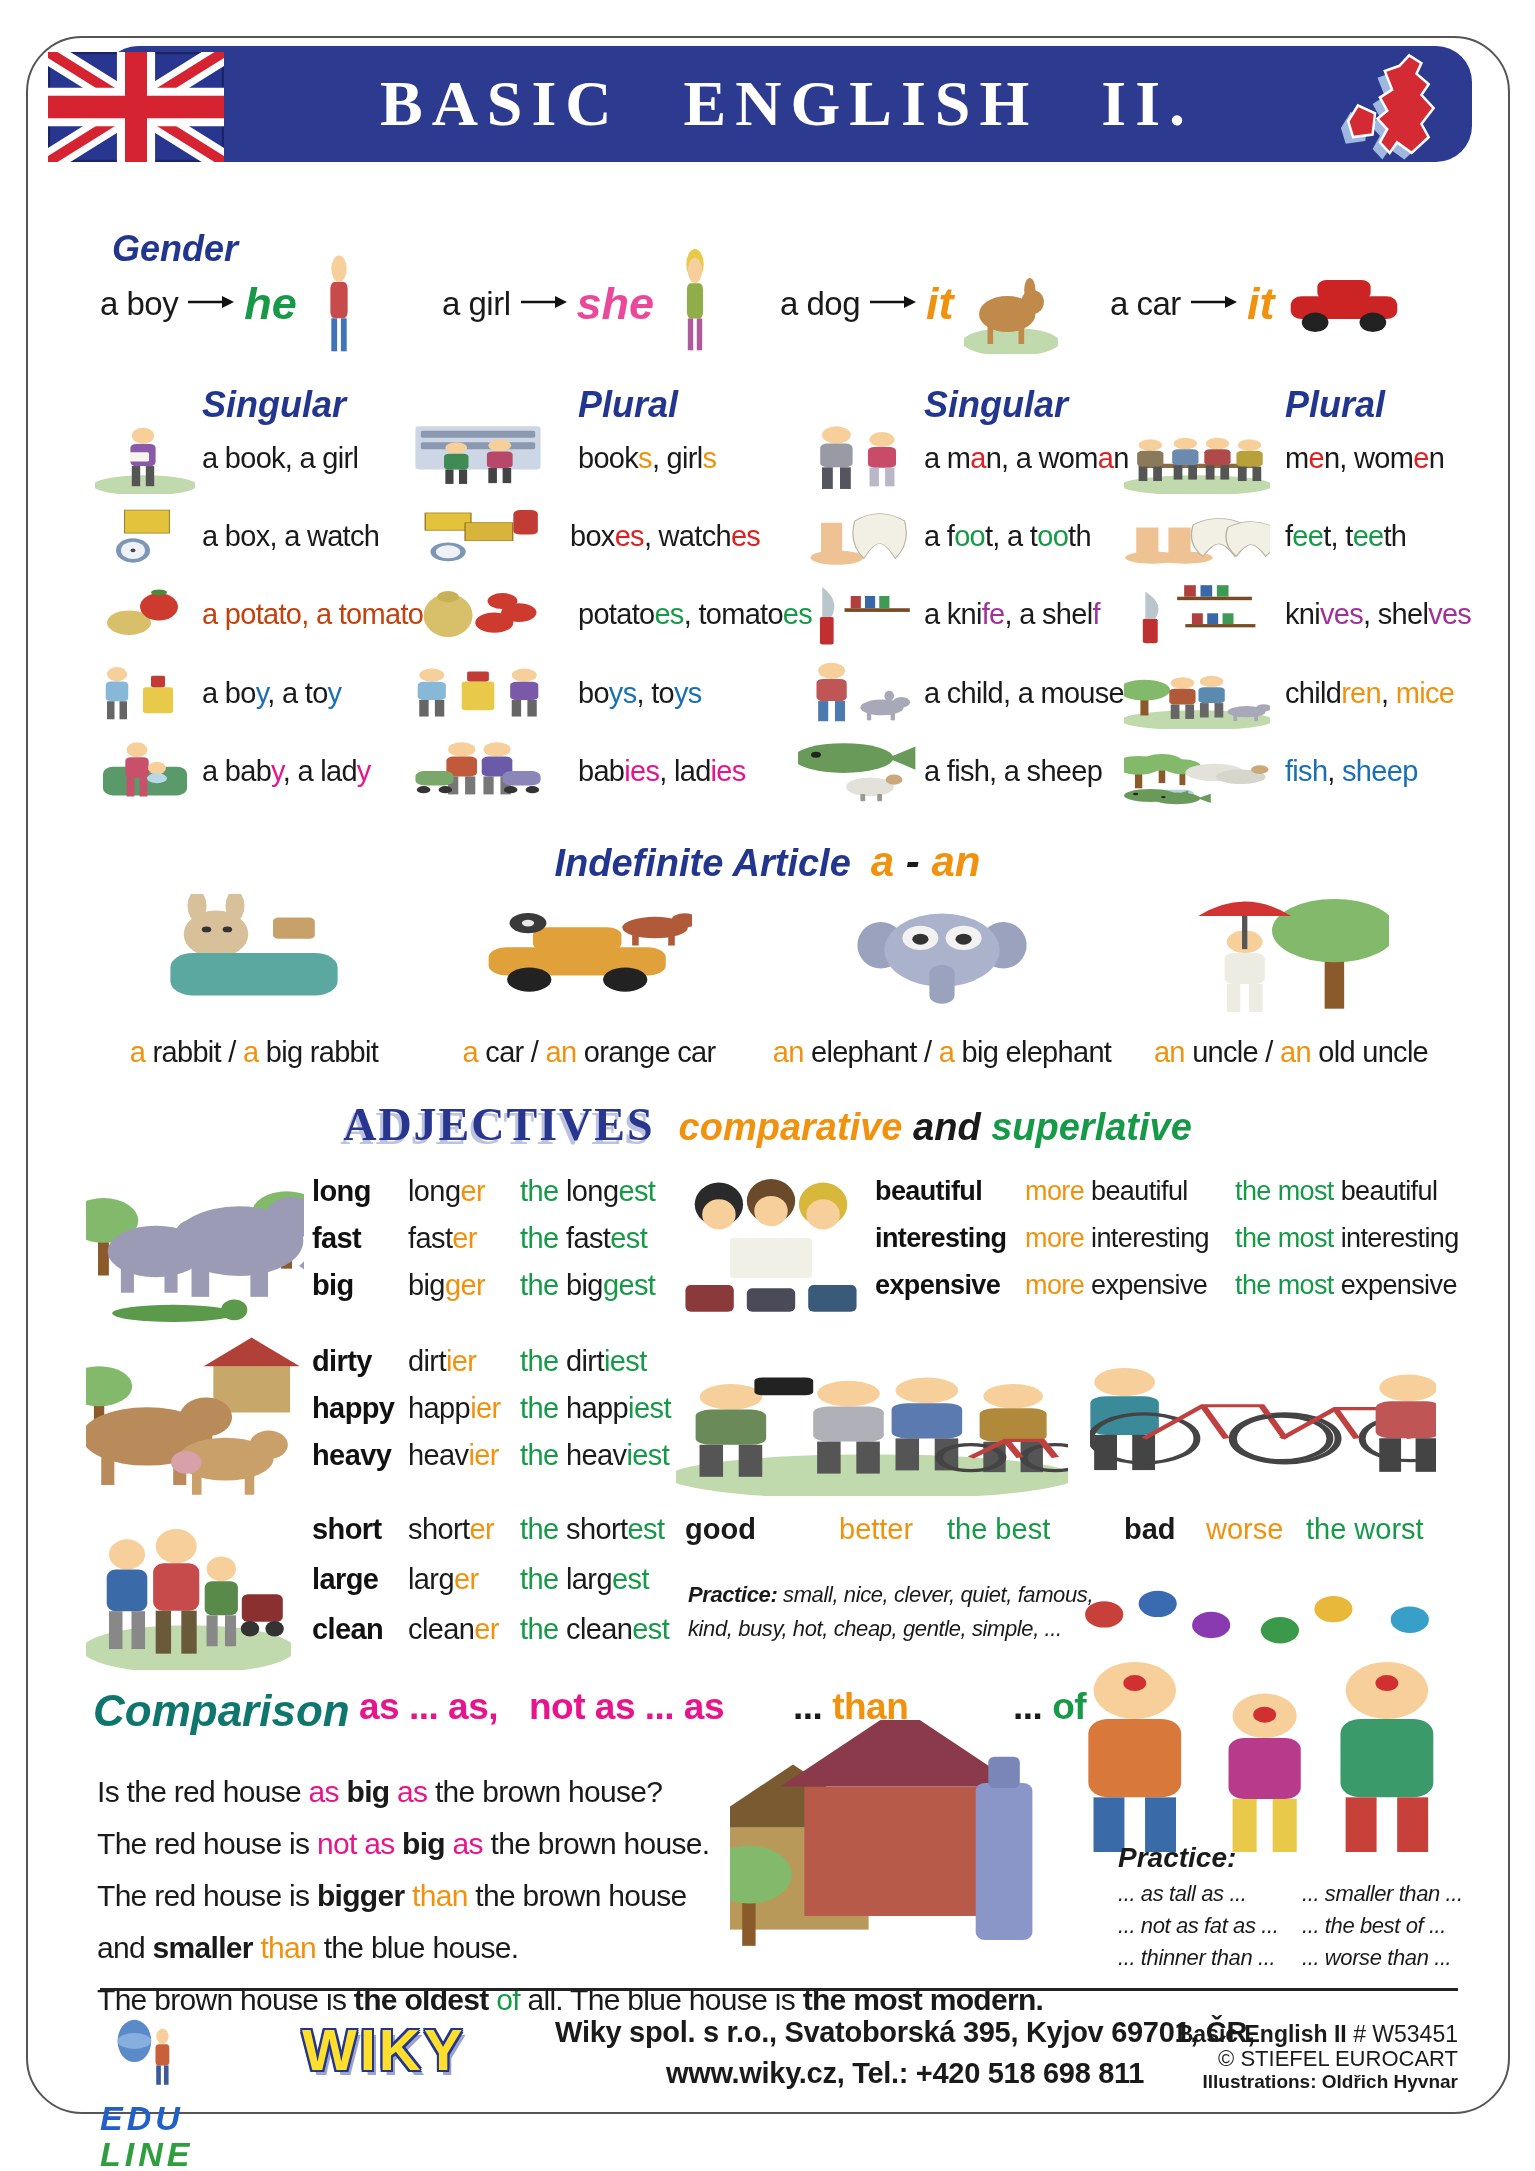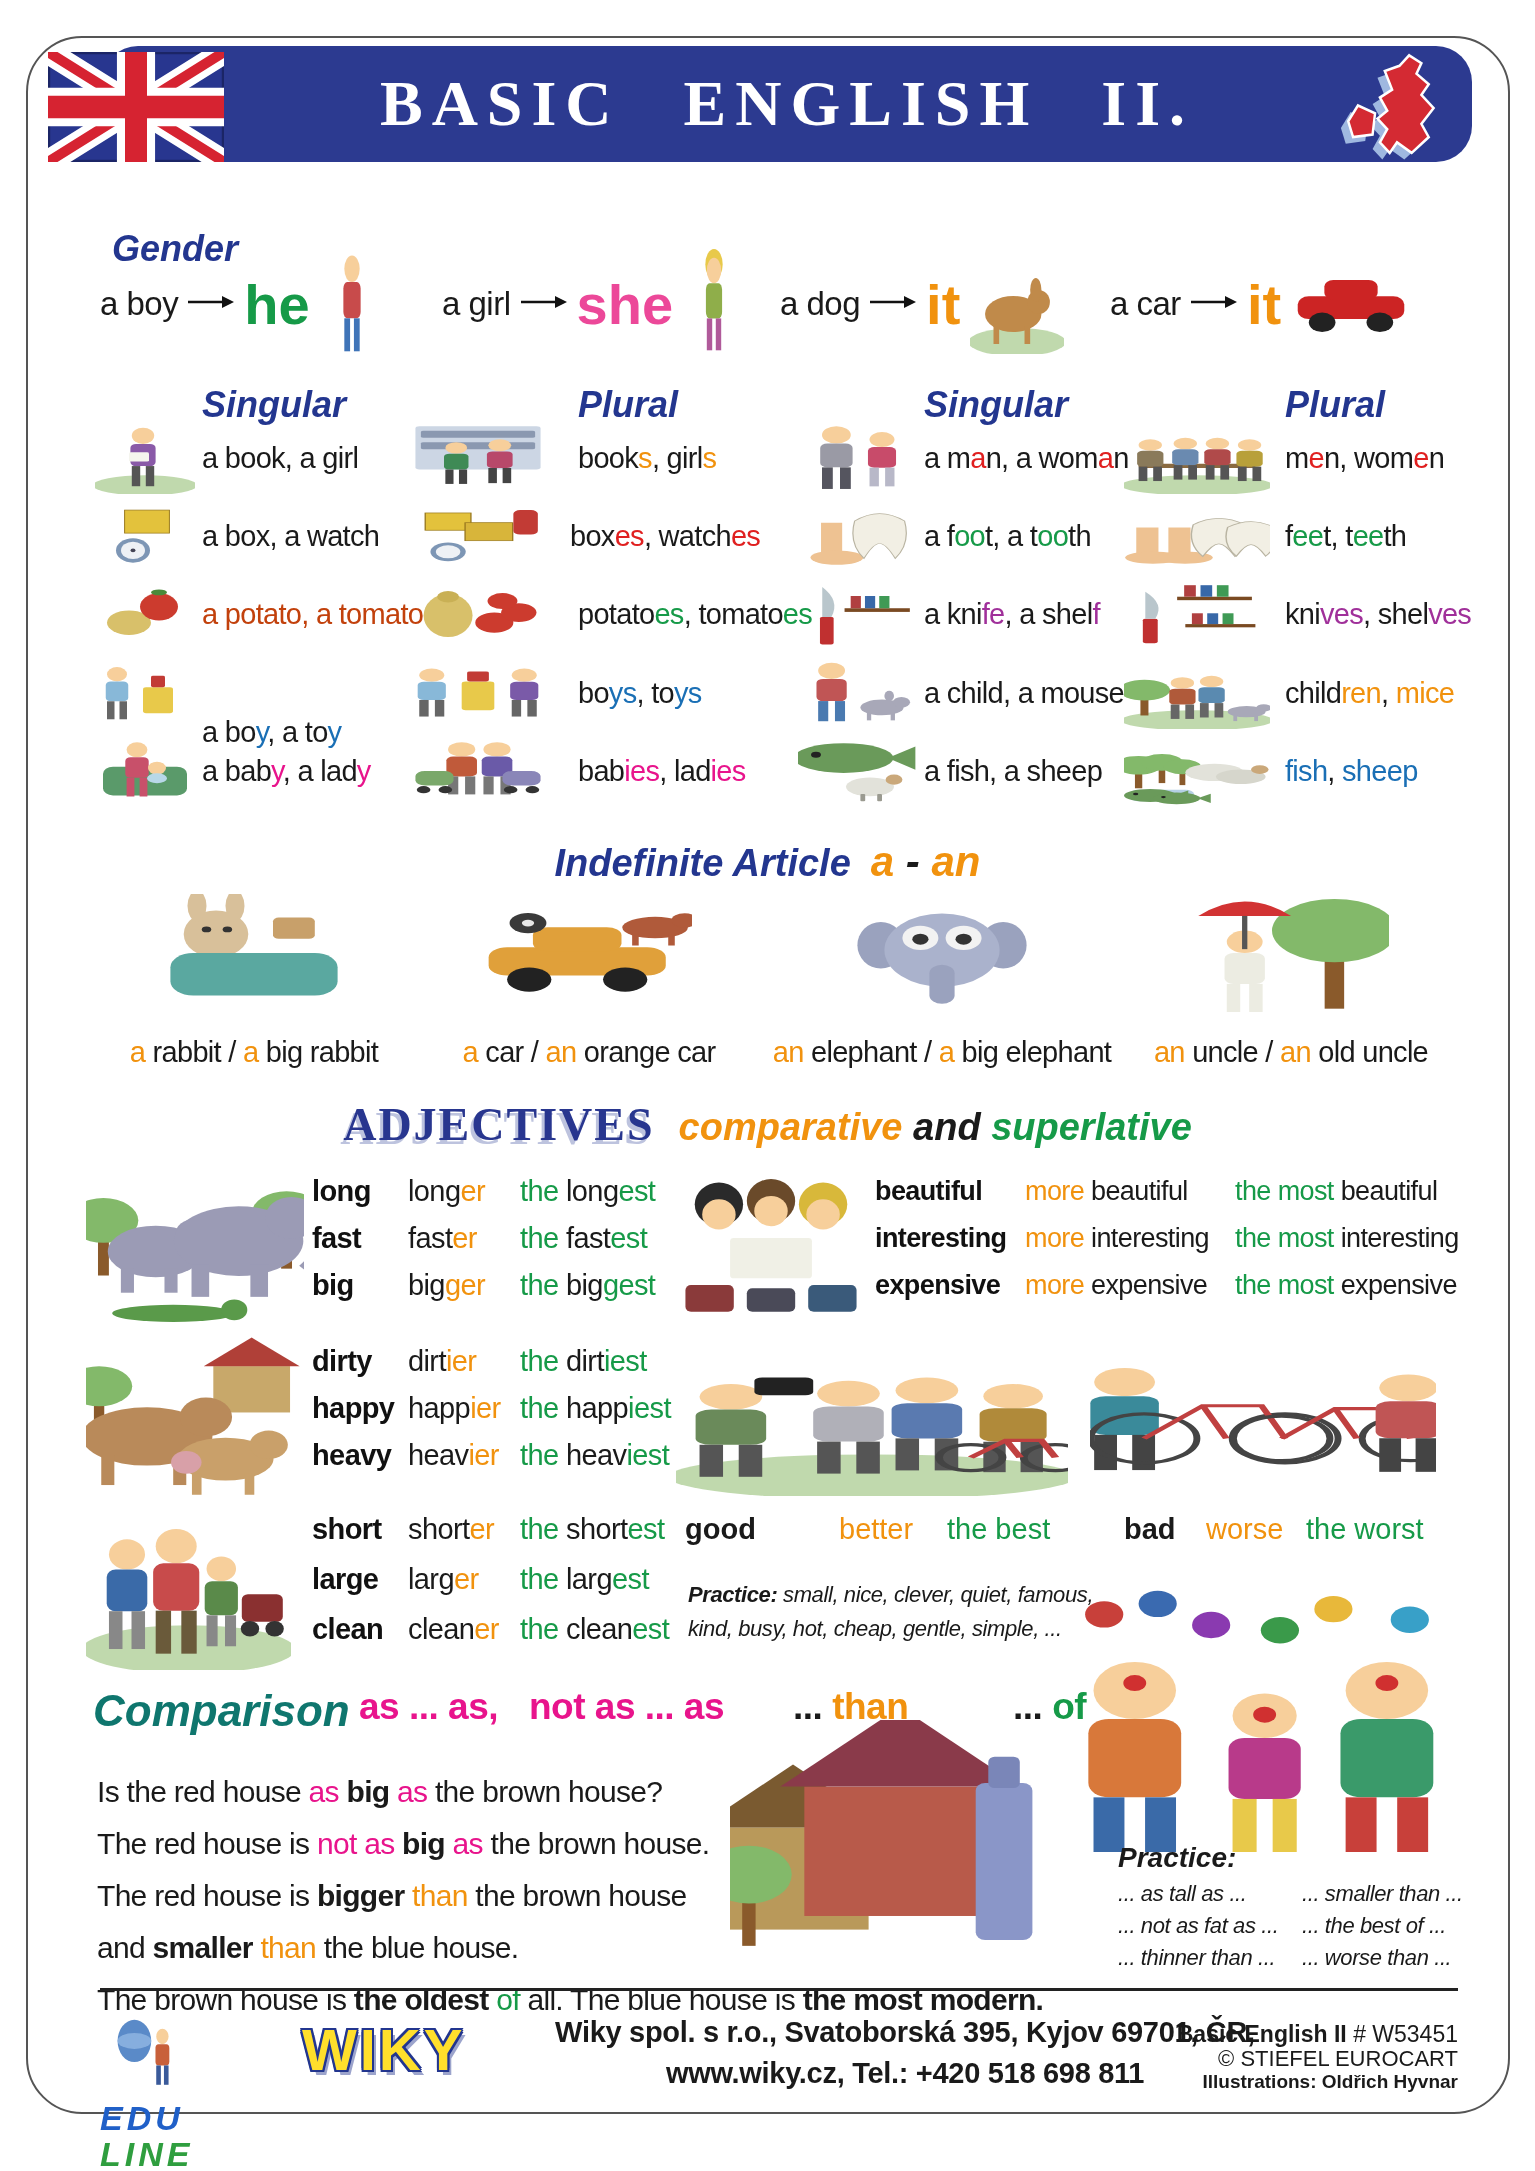--- a/index.html
+++ b/index.html
@@ -17,21 +17,21 @@
   .ukmap svg{width:100%;height:100%;display:block;}
   .nouns-line{left:0;top:174px;width:100%;display:flex;justify-content:center;align-items:baseline;gap:48px;}
   .serif-head{font-family:"Liberation Serif",serif;font-weight:900;color:#28368f;
         text-shadow:-3px 4px 0 rgba(135,145,195,.55);letter-spacing:2px;}
   .nouns-word{font-size:48px;}
   .whowhat{font-family:"Liberation Serif",serif;font-style:italic;font-weight:700;font-size:40px;color:#111;}
   .blue-it{font-style:italic;font-weight:700;color:#23368f;}
   .gender-label{left:112px;top:228px;font-size:36px;}
   .gender-item{position:absolute;top:248px;height:112px;display:flex;align-items:center;gap:10px;}
   .gender-from{font-size:33px;letter-spacing:-0.5px;}
-  .gender-word{font-weight:700;font-size:56px;}
+  .gender-word{font-weight:700;font-size:45px;font-style:italic;}
   .colhead{position:absolute;top:384px;font-size:36px;}
   .cell-text{position:absolute;font-size:29px;letter-spacing:-0.7px;line-height:76px;height:76px;white-space:nowrap;}
   .ill{position:absolute;}
   .ill svg,.ill-in svg{width:100%;height:100%;display:block;}
   .ill-in{flex:0 0 auto;}
   .article-line{left:0;top:838px;width:100%;display:flex;justify-content:center;align-items:baseline;gap:20px;}
   .article-title{font-style:italic;font-weight:700;font-size:38px;color:#23368f;}
   .article-aan{font-style:italic;font-weight:700;font-size:42px;}
   .example-cap{position:absolute;top:1036px;width:340px;text-align:center;font-size:29px;
         letter-spacing:-0.7px;white-space:nowrap;}
@@ -330,21 +330,21 @@
         <div class="ill" style="left: 95px; top: 657px; width: 100px; height: 72px;">
           <svg viewBox="0 0 100 100" preserveAspectRatio="none">
             <circle cx="22" cy="24" r="10" fill="#f7cf9b"></circle>
             <rect x="10.75" y="34" width="22.5" height="27.5" rx="5" fill="#88b8d8"></rect>
             <rect x="12" y="61.5" width="7.5" height="25" fill="#666"></rect>
             <rect x="24.5" y="61.5" width="7.5" height="25" fill="#666"></rect>
             <rect x="48" y="42" width="30" height="36" rx="3" fill="#e8c94a"></rect>
             <rect x="56" y="26" width="14" height="16" rx="2" fill="#c23b35"></rect>
           </svg>
         </div>
-        <div class="cell-text" style="left: 202px; top: 694px;"><span style="color: rgb(26, 26, 26);">a bo</span><span style="color: rgb(26, 111, 181);">y</span><span style="color: rgb(26, 26, 26);">, a to</span><span style="color: rgb(26, 111, 181);">y</span></div>
+        <div class="cell-text" style="left: 202px; top: 655px;"><span style="color: rgb(26, 26, 26);">a bo</span><span style="color: rgb(26, 111, 181);">y</span><span style="color: rgb(26, 26, 26);">, a to</span><span style="color: rgb(26, 111, 181);">y</span></div>
         <div class="ill" style="left: 410px; top: 657px; width: 136px; height: 72px;">
           <svg viewBox="0 0 100 100" preserveAspectRatio="none">
             <circle cx="16" cy="25.2" r="9.2" fill="#f7cf9b"></circle>
             <rect x="5.65" y="34.4" width="20.7" height="25.299999999999997" rx="4.6" fill="#88b8d8"></rect>
             <rect x="6.800000000000001" y="59.699999999999996" width="6.8999999999999995" height="23" fill="#666"></rect>
             <rect x="18.3" y="59.699999999999996" width="6.8999999999999995" height="23" fill="#666"></rect>
             <circle cx="84" cy="25.2" r="9.2" fill="#f7cf9b"></circle>
             <rect x="73.65" y="34.4" width="20.7" height="25.299999999999997" rx="4.6" fill="#7a5aa8"></rect>
             <rect x="74.8" y="59.699999999999996" width="6.8999999999999995" height="23" fill="#666"></rect>
             <rect x="86.3" y="59.699999999999996" width="6.8999999999999995" height="23" fill="#666"></rect>

